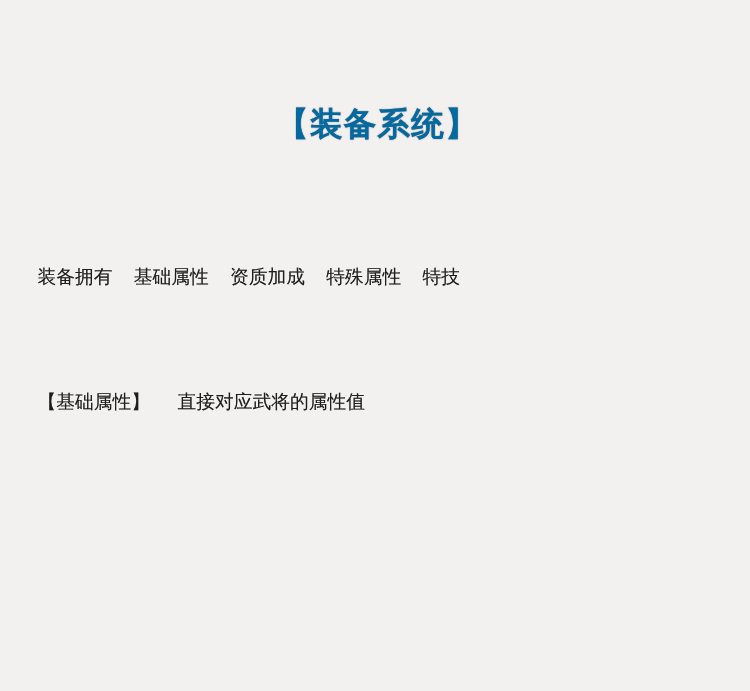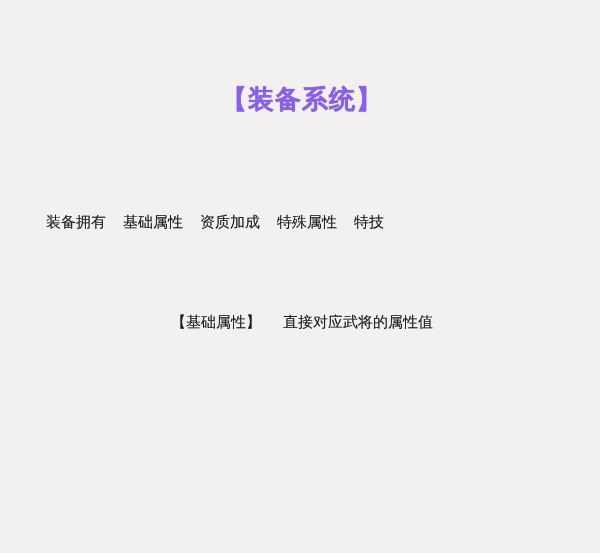--- a/index.html
+++ b/index.html
@@ -23,33 +23,32 @@
     line-height: 22px;
     word-break: break-all;
     white-space: pre-wrap;
     text-shadow: 0 0 0.5px rgba(40,40,40,0.45);
   }
   .title {
     font-size: 26px;
     line-height: 34px;
     font-weight: 700;
     text-align: center;
-    color: #8b5cf6;
+    color: #0369a1;
     letter-spacing: 1px;
     padding-top: 2px;
     text-shadow: 0 0 1px rgba(0,0,0,0.6);
   }
   .toc {
     margin-top: 29px;
-    margin-left: 16px;
   }
   .toc span + span {
     margin-left: 17px;
   }
-  p { margin: 16px; text-align: center; }
+  p { margin: 0; }
   .p-basic  { margin-top: 12px; }
   .p-apt    { margin-top: 18px; }
   .sec-special { margin-top: 16px; }
   .gap-lg { margin-left: 22px; }
   .gap-sm { margin-left: 7px; }
 </style>
 </head>
 <body>
 
 <div class="doc">

